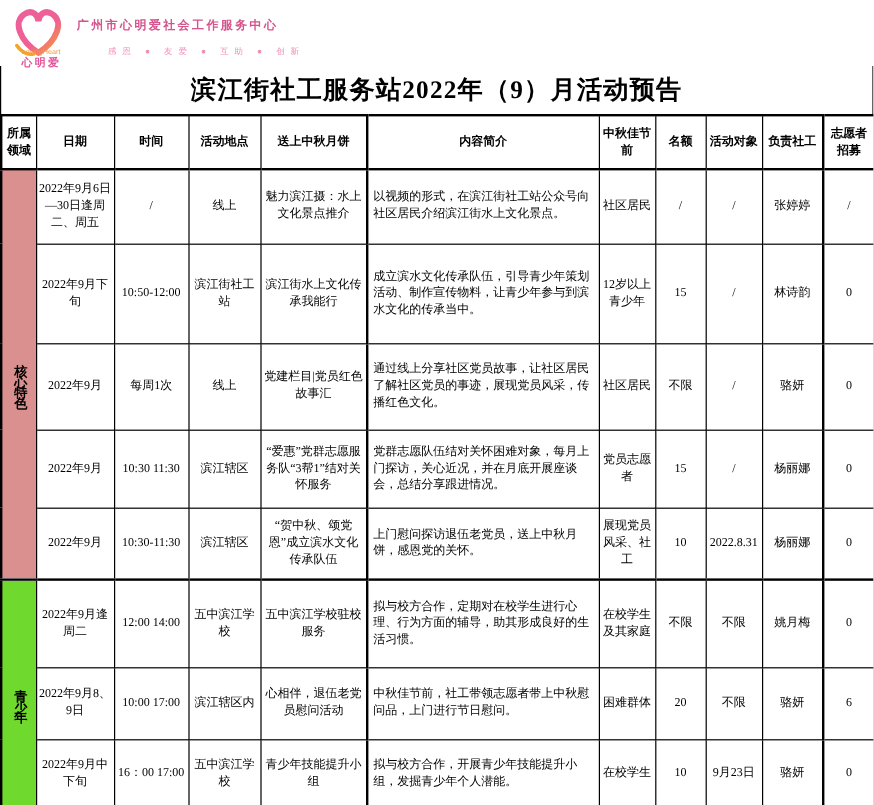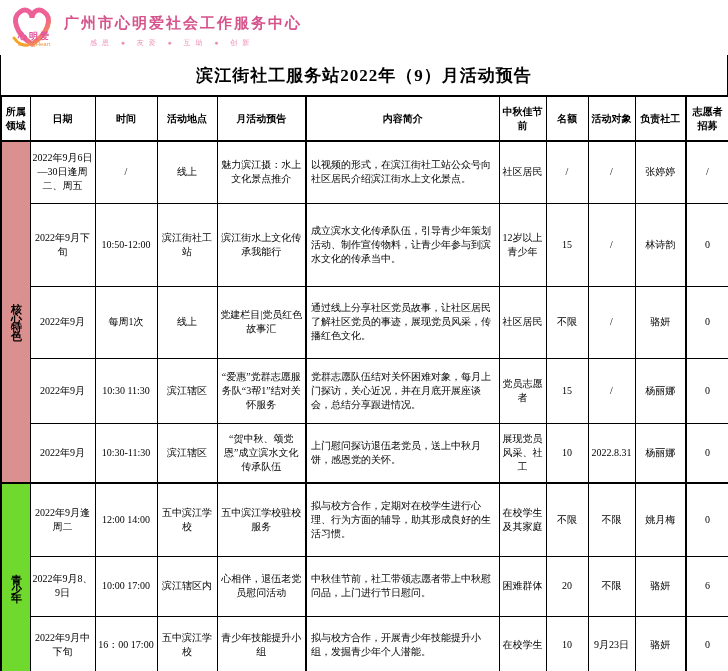--- a/index.html
+++ b/index.html
@@ -1,29 +1,29 @@
 <!DOCTYPE html>
 <html><head>
 <meta charset="utf-8">
 <style>
   html,body{margin:0;padding:0;background:#ffffff;}
   .page{position:relative;width:728px;height:671px;background:#fff;overflow:hidden;
         font-family:"Liberation Serif", serif;color:#000;}
   
   .brand{position:absolute;top:2px;left:0;width:728px;height:53px;}
   .logo{position:absolute;top:2px;left:8px;width:52px;height:48px;}
-  .logo-text{position:absolute;top:28px;left:18px;font-size:9px;font-weight:bold;color:#e0559a;letter-spacing:2px;font-family:"Liberation Sans",sans-serif;text-align:center;}
+  .logo-text{position:absolute;top:44px;left:18px;font-size:9px;font-weight:bold;color:#e0559a;letter-spacing:2px;font-family:"Liberation Sans",sans-serif;text-align:center;}
   .logo-sub{position:absolute;top:39px;left:18px;font-size:6px;color:#f2994a;font-family:"Liberation Sans",sans-serif;}
-  .org-name{position:absolute;top:12px;left:64px;font-size:15px;font-weight:bold;color:#d6538c;letter-spacing:2px;}
+  .org-name{position:absolute;top:12px;left:64px;font-size:10px;font-weight:bold;color:#d6538c;letter-spacing:2px;}
   .tagline{position:absolute;top:36px;left:90px;font-size:7px;color:#ef8fb8;letter-spacing:5px;}
   
   .title-band{position:absolute;top:55px;left:0;width:726px;height:40px;
               border-left:1px solid #000;border-right:1px solid #000;
               display:flex;align-items:center;justify-content:center;}
-  .doc-title{font-size:17px;font-weight:bold;letter-spacing:1px;}
+  .doc-title{font-size:21px;font-weight:bold;letter-spacing:1px;}
   
   table{position:absolute;top:95px;left:0;width:728px;border-collapse:collapse;table-layout:fixed;
         border:2px solid #000;}
   th,td{border:1px solid #000;padding:1px 2px;text-align:center;vertical-align:middle;
         font-size:10px;line-height:1.4;word-break:break-all;overflow:hidden;}
   th{font-weight:bold;height:41px;border-bottom:2px solid #000;}
   td.content{text-align:left;padding:7px 4px;}
   .thick-l{border-left:2px solid #000;}
   tr.group-start td{border-top:2px solid #000;}
   tr.r1{height:62px;} tr.r2{height:83px;} tr.r3{height:72px;} tr.r4{height:65px;}
@@ -72,21 +72,21 @@
       <col style="width:47px">
         <col style="width:51px">
         <col style="width:43px">
     </colgroup>
     <thead>
       <tr>
         <th>所属领域</th>
         <th>日期</th>
         <th>时间</th>
         <th>活动地点</th>
-        <th>月活动预告</th>
+        <th>送上中秋月饼</th>
         <th class="thick-l">内容简介</th>
         <th>中秋佳节前</th>
         <th>名额</th>
         <th>活动对象</th>
         <th>负责社工</th>
         <th class="thick-l">志愿者招募</th>
       </tr>
     </thead>
     <tbody>
 

